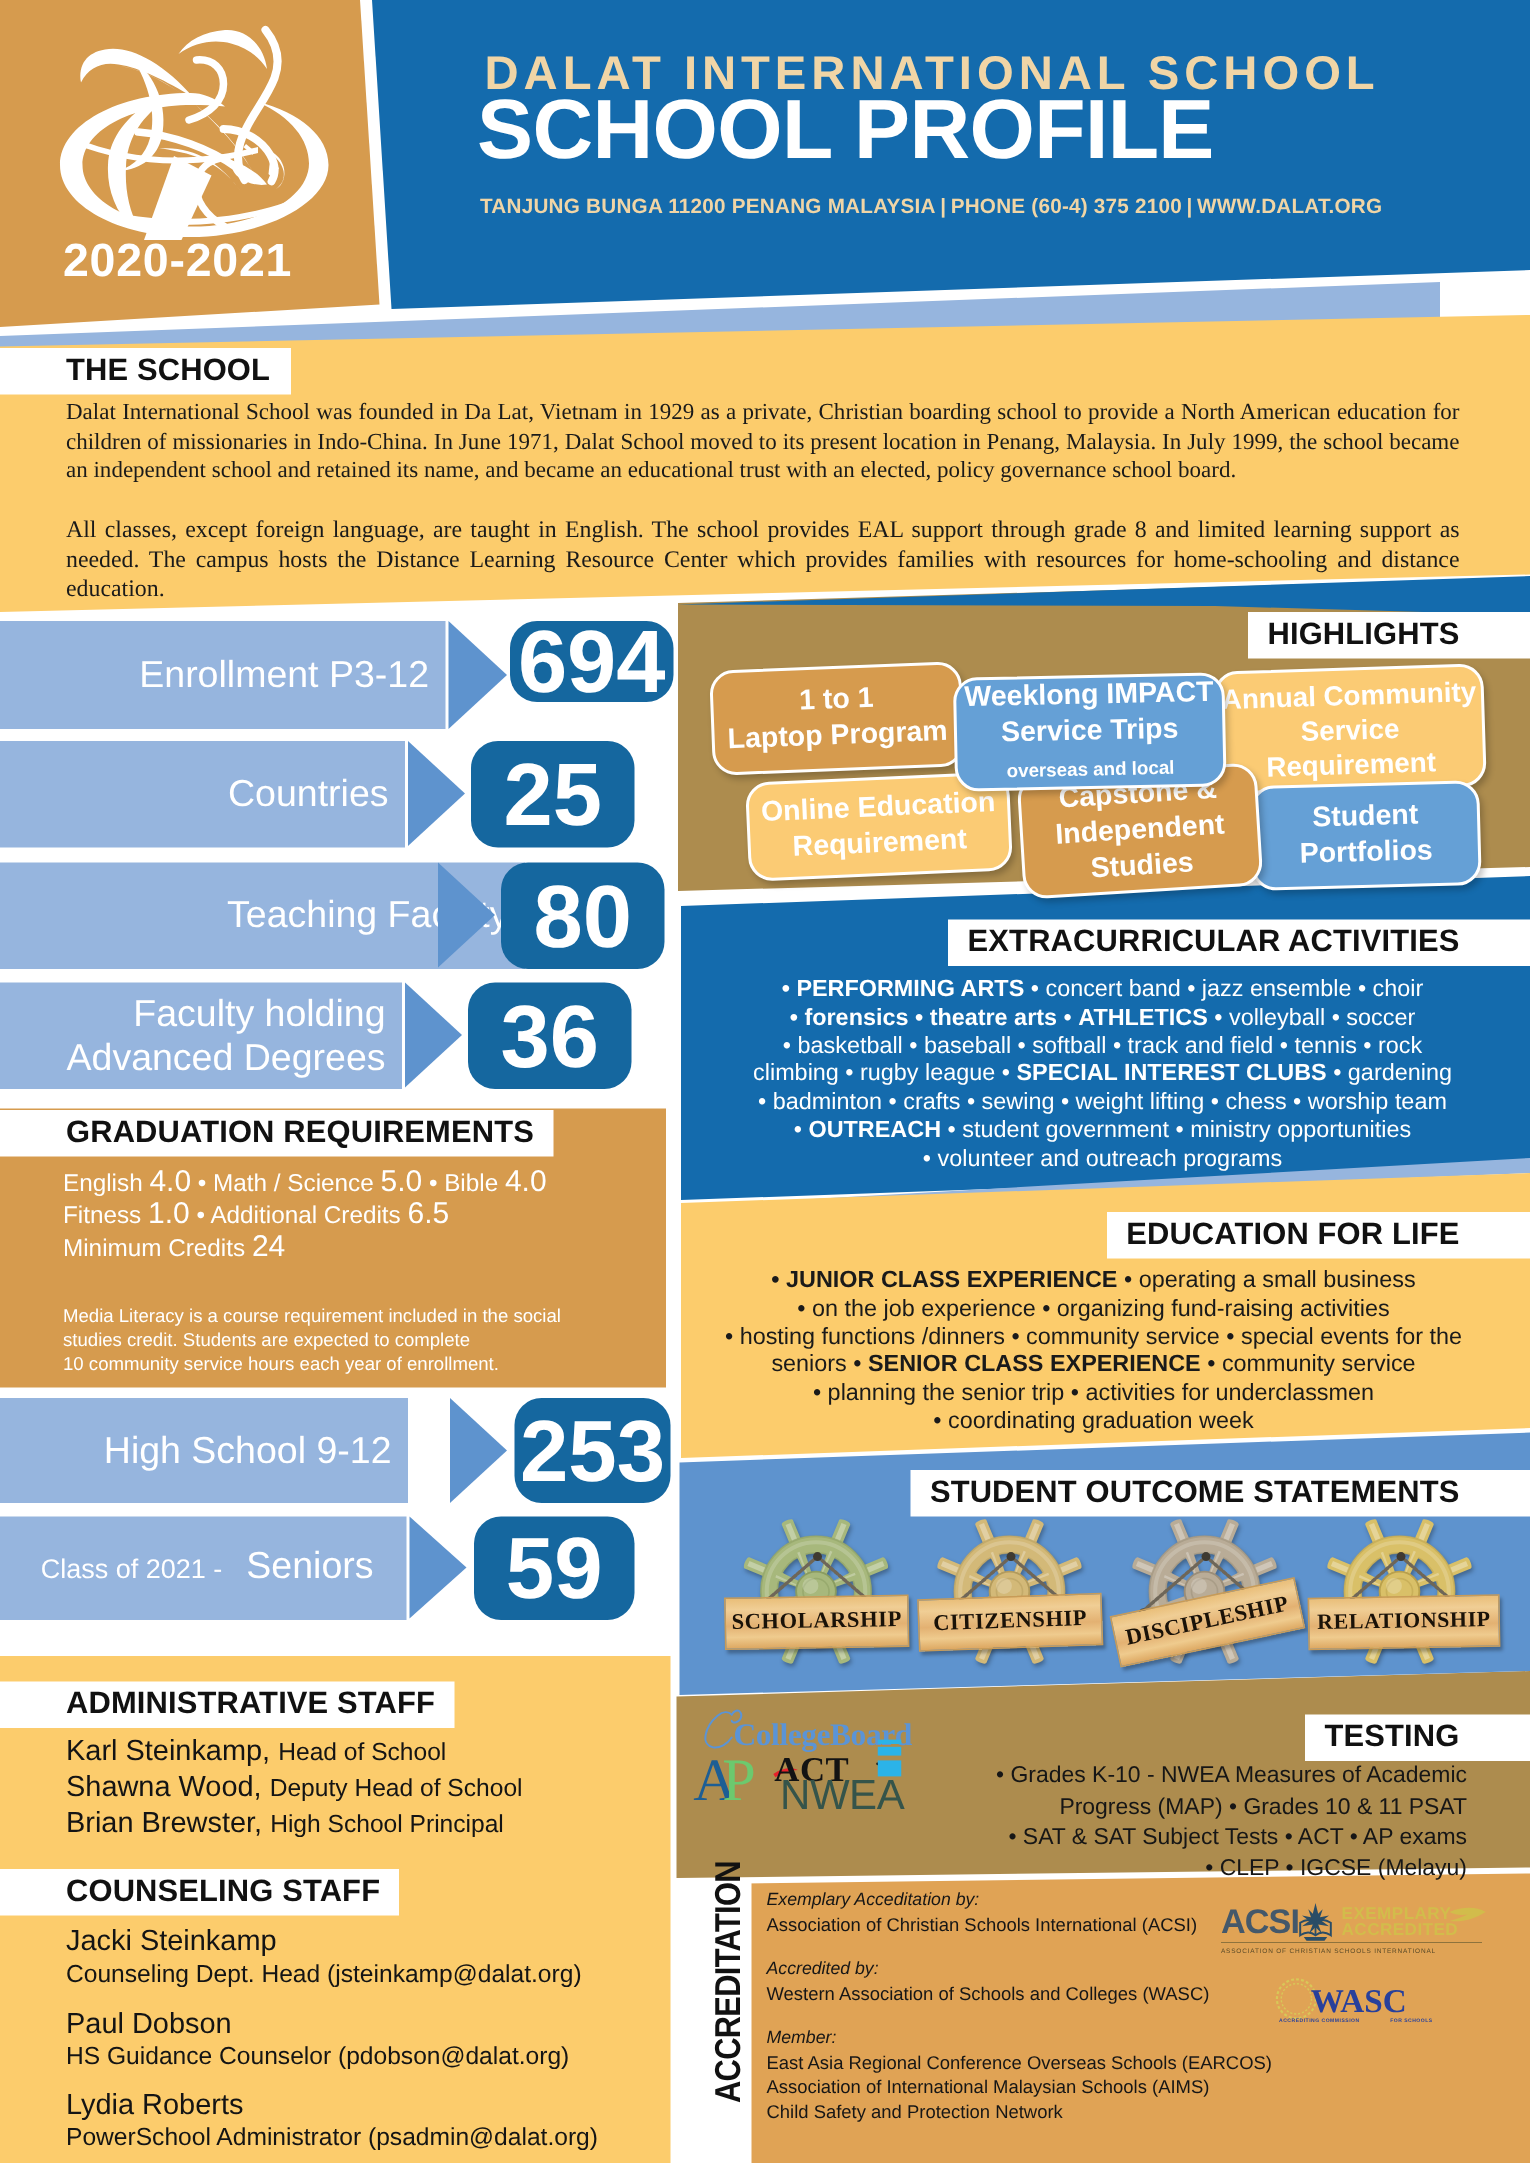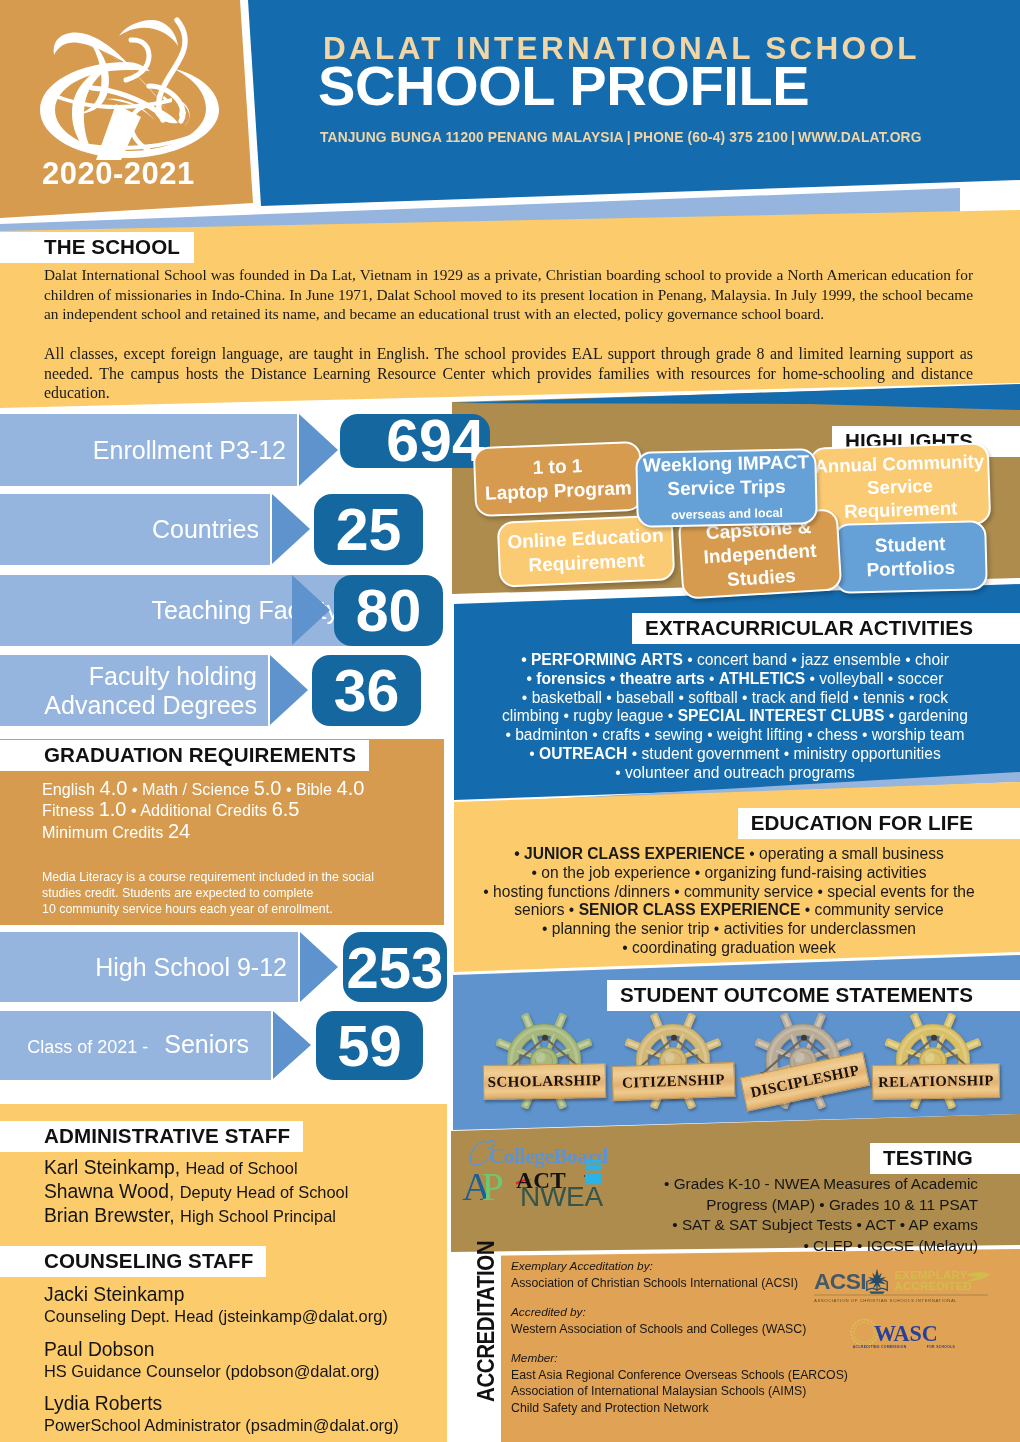--- a/index.html
+++ b/index.html
@@ -36,21 +36,21 @@
          border-left-color:#5E93CE;}
   #sect-school{left:0;top:232px;padding-left:44px;padding-right:14px;}
   #school-p1{left:44px;top:265px;width:929px;font-size:15.35px;}
   #school-p2{left:44px;top:344px;width:929px;font-size:15.9px;}
 
 
 
 
 
   #sr4{left:0;top:932px;width:460px;height:70px;}
-  #sr4 .statbar{width:298px;height:70px;}
+  #sr4 .statbar{width:272px;height:70px;}
   #sr4 .arrow{left:300px;top:0;border-width:35px 0 35px 38px;}
   #sr4 .numbox{left:343px;top:0;width:104px;height:70px;border-radius:18px;font-size:58px;}
   #sr5{left:0;top:1011px;width:460px;height:69px;}
   #sr5 .statbar{width:271px;height:69px;}
   #sr5 .arrow{left:273px;top:0;border-width:34.5px 0 34.5px 38px;}
   #sr5 .numbox{left:316px;top:0;width:107px;height:69px;border-radius:18px;font-size:58px;}
   #sr5 .statbar span.sm{font-size:18px;}
   #sr5 .statbar span.bg2{font-size:25px;}
   #sect-outcomes{top:980px;padding-left:13px;padding-right:47px;}
   #outcome-wheels{position:absolute;left:478px;top:1008px;width:520px;height:108px;}
@@ -114,21 +114,21 @@
   
   .ctext{position:absolute;text-align:center;color:#fff;font-size:15.6px;line-height:18.8px;white-space:nowrap;}
   .ctext.dark{color:#1a1a1a;}
   .ctext b{font-weight:bold;}
   #sect-extra{top:613px;padding-left:13px;padding-right:47px;}
   #extra-text{left:480px;top:651px;width:510px;}
   #sect-efl{top:808px;padding-left:13px;padding-right:47px;}
   #efl-text{left:470px;top:845px;width:518px;}
   
   .sect-r{right:0;left:auto;}
-  #sect-highlights{top:426px;padding-left:13px;padding-right:47px;}
+  #sect-highlights{top:408px;padding-left:13px;padding-right:47px;}
   
   .pill{position:absolute;border:2.5px solid #fff;border-radius:16px;color:#fff;
         font-family:"Liberation Sans",sans-serif;
         text-align:center;font-weight:bold;line-height:24px;font-size:19px;
         display:table;box-shadow:2px 3px 4px rgba(0,0,0,0.22);}
   .pill>.pin{display:table-cell;vertical-align:middle;text-align:center;}
   .pill .sub{font-size:12.5px;line-height:15px;font-weight:bold;}
   .p-or{background:#D69B4E;}
   .p-bl{background:#65A0D6;}
   .p-lo{background:#FBCB74;}
@@ -151,21 +151,21 @@
   .statrow .statbar span{font-size:25px;line-height:27px;text-align:right;padding-right:11px;}
   .statrow .statbar span.ml{white-space:pre-line;line-height:29px;}
   .statrow .arrow{position:absolute;width:0;height:0;border-style:solid;
       border-color:transparent;border-left-color:#5E93CE;}
   .statrow .numbox{position:absolute;background:#15679F;color:#fff;display:flex;
       align-items:center;justify-content:center;font-weight:bold;}
   
   #sr0{left:0;top:414px;width:460px;height:72px;}
   #sr0 .statbar{width:297px;height:72px;}
   #sr0 .arrow{left:299px;top:0;border-width:36px 0 36px 39px;}
-  #sr0 .numbox{left:340px;top:0;width:109px;height:54px;border-radius:18px;font-size:59px;padding-left:41px;}
+  #sr0 .numbox{left:340px;top:0;width:109px;height:54px;border-radius:18px;font-size:59px;}
   #sr1{left:0;top:494px;width:460px;height:71px;}
   #sr1 .statbar{width:270px;height:71px;}
   #sr1 .arrow{left:272px;top:0;border-width:35.5px 0 35.5px 38px;}
   #sr1 .numbox{left:314px;top:0;width:109px;height:71px;border-radius:18px;font-size:59px;}
   #sr2{left:0;top:575px;width:460px;height:71px;}
   #sr2 .statbar{width:350px;height:71px;}
   #sr2 .arrow{left:292px;top:0;border-width:35.5px 0 35.5px 38px;}
   #sr2 .numbox{left:334px;top:0;width:109px;height:71px;border-radius:18px;font-size:59px;}
   #sr3{left:0;top:655px;width:460px;height:71px;}
   #sr3 .statbar{width:268px;height:71px;}

